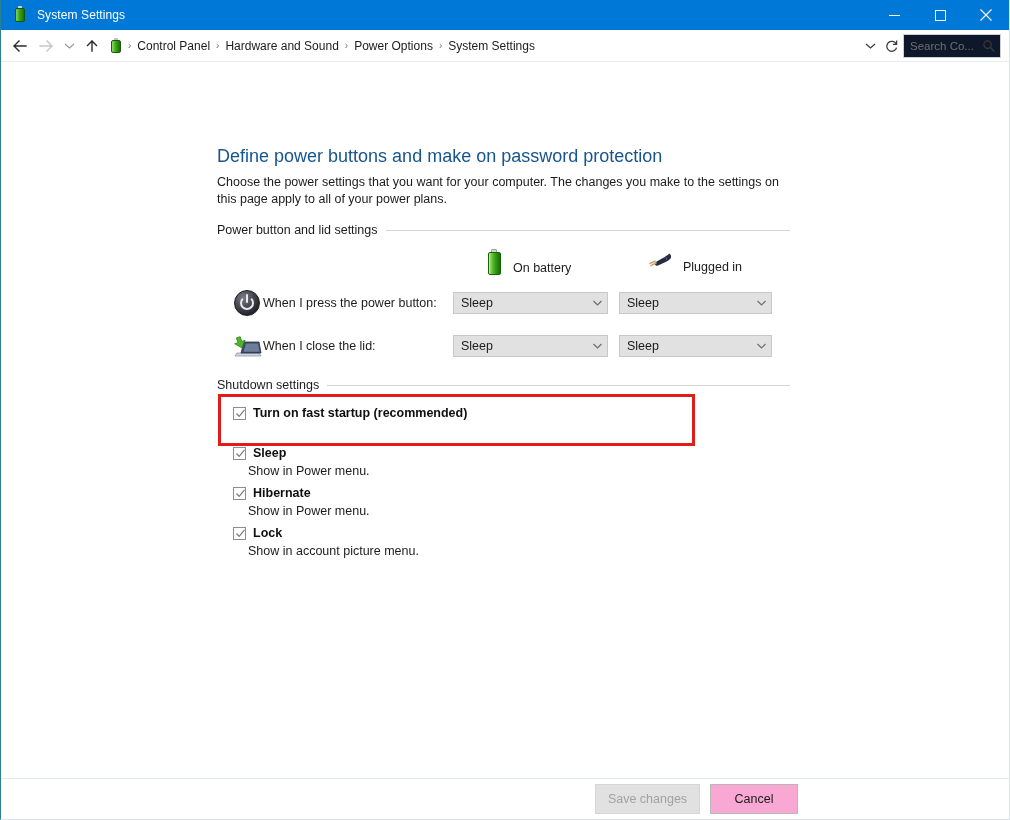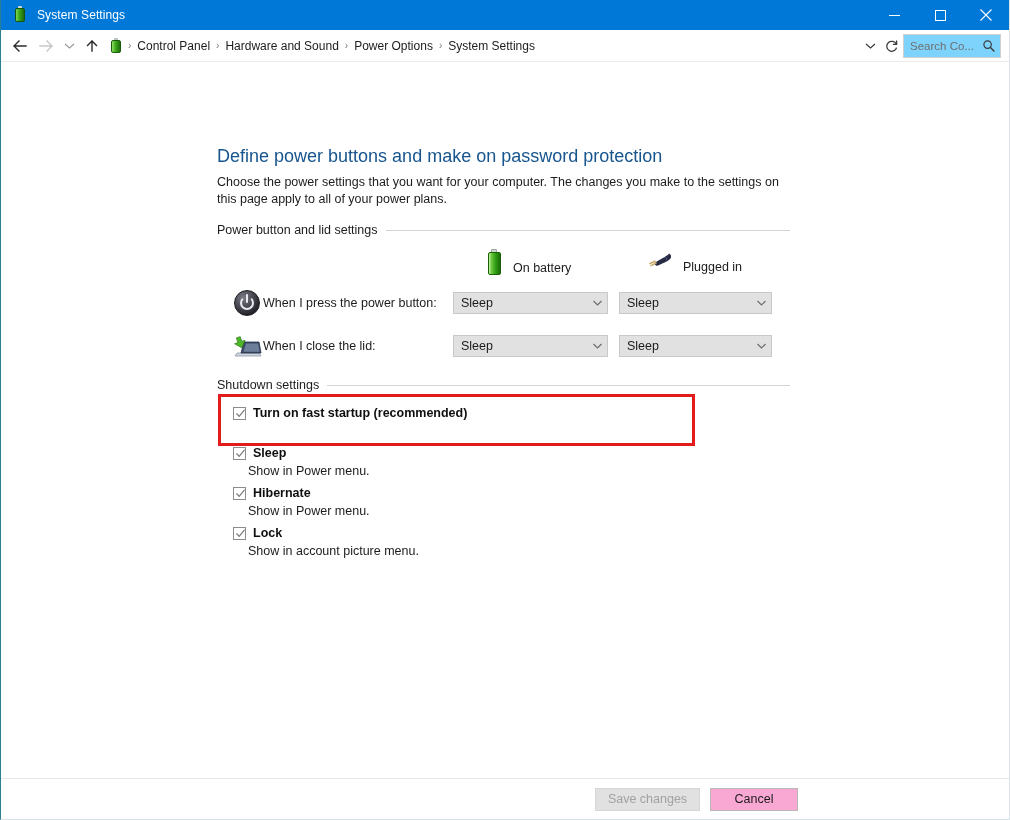--- a/index.html
+++ b/index.html
@@ -133,21 +133,21 @@
     width: 22px; height: 26px;
     display: flex; align-items: center; justify-content: center;
     flex: none;
   }
   #searchbox {
     width: 98px; height: 24px;
     border: 1px solid #ccd2d4;
     display: flex; align-items: center;
     padding: 0 4px 0 6px;
     flex: none;
-    background: #7dd3fc;
+    background: #0f172a;
   }
   #searchbox .ph {
     flex: 1 1 auto;
     font-size: 11.5px;
     color: #6f6f6f;
     white-space: nowrap;
     overflow: hidden;
   }
   #searchbox .mag { flex: none; display: block; }
 
@@ -376,21 +376,21 @@
   #footer {
     position: absolute;
     left: 0; top: 779px;
     width: 1009px; height: 40px;
     display: flex;
     align-items: center;
     justify-content: flex-end;
     padding-right: 212px;
   }
   .btn {
-    height: 23px;
+    height: 30px;
     min-width: 105px;
     font-size: 12.5px;
     border: 1px solid #cfcfcf;
     background: #e1e1e1;
     color: #1b1b1b;
     display: flex;
     align-items: center;
     justify-content: center;
     margin-left: 10px;
     padding: 8px 10px;

